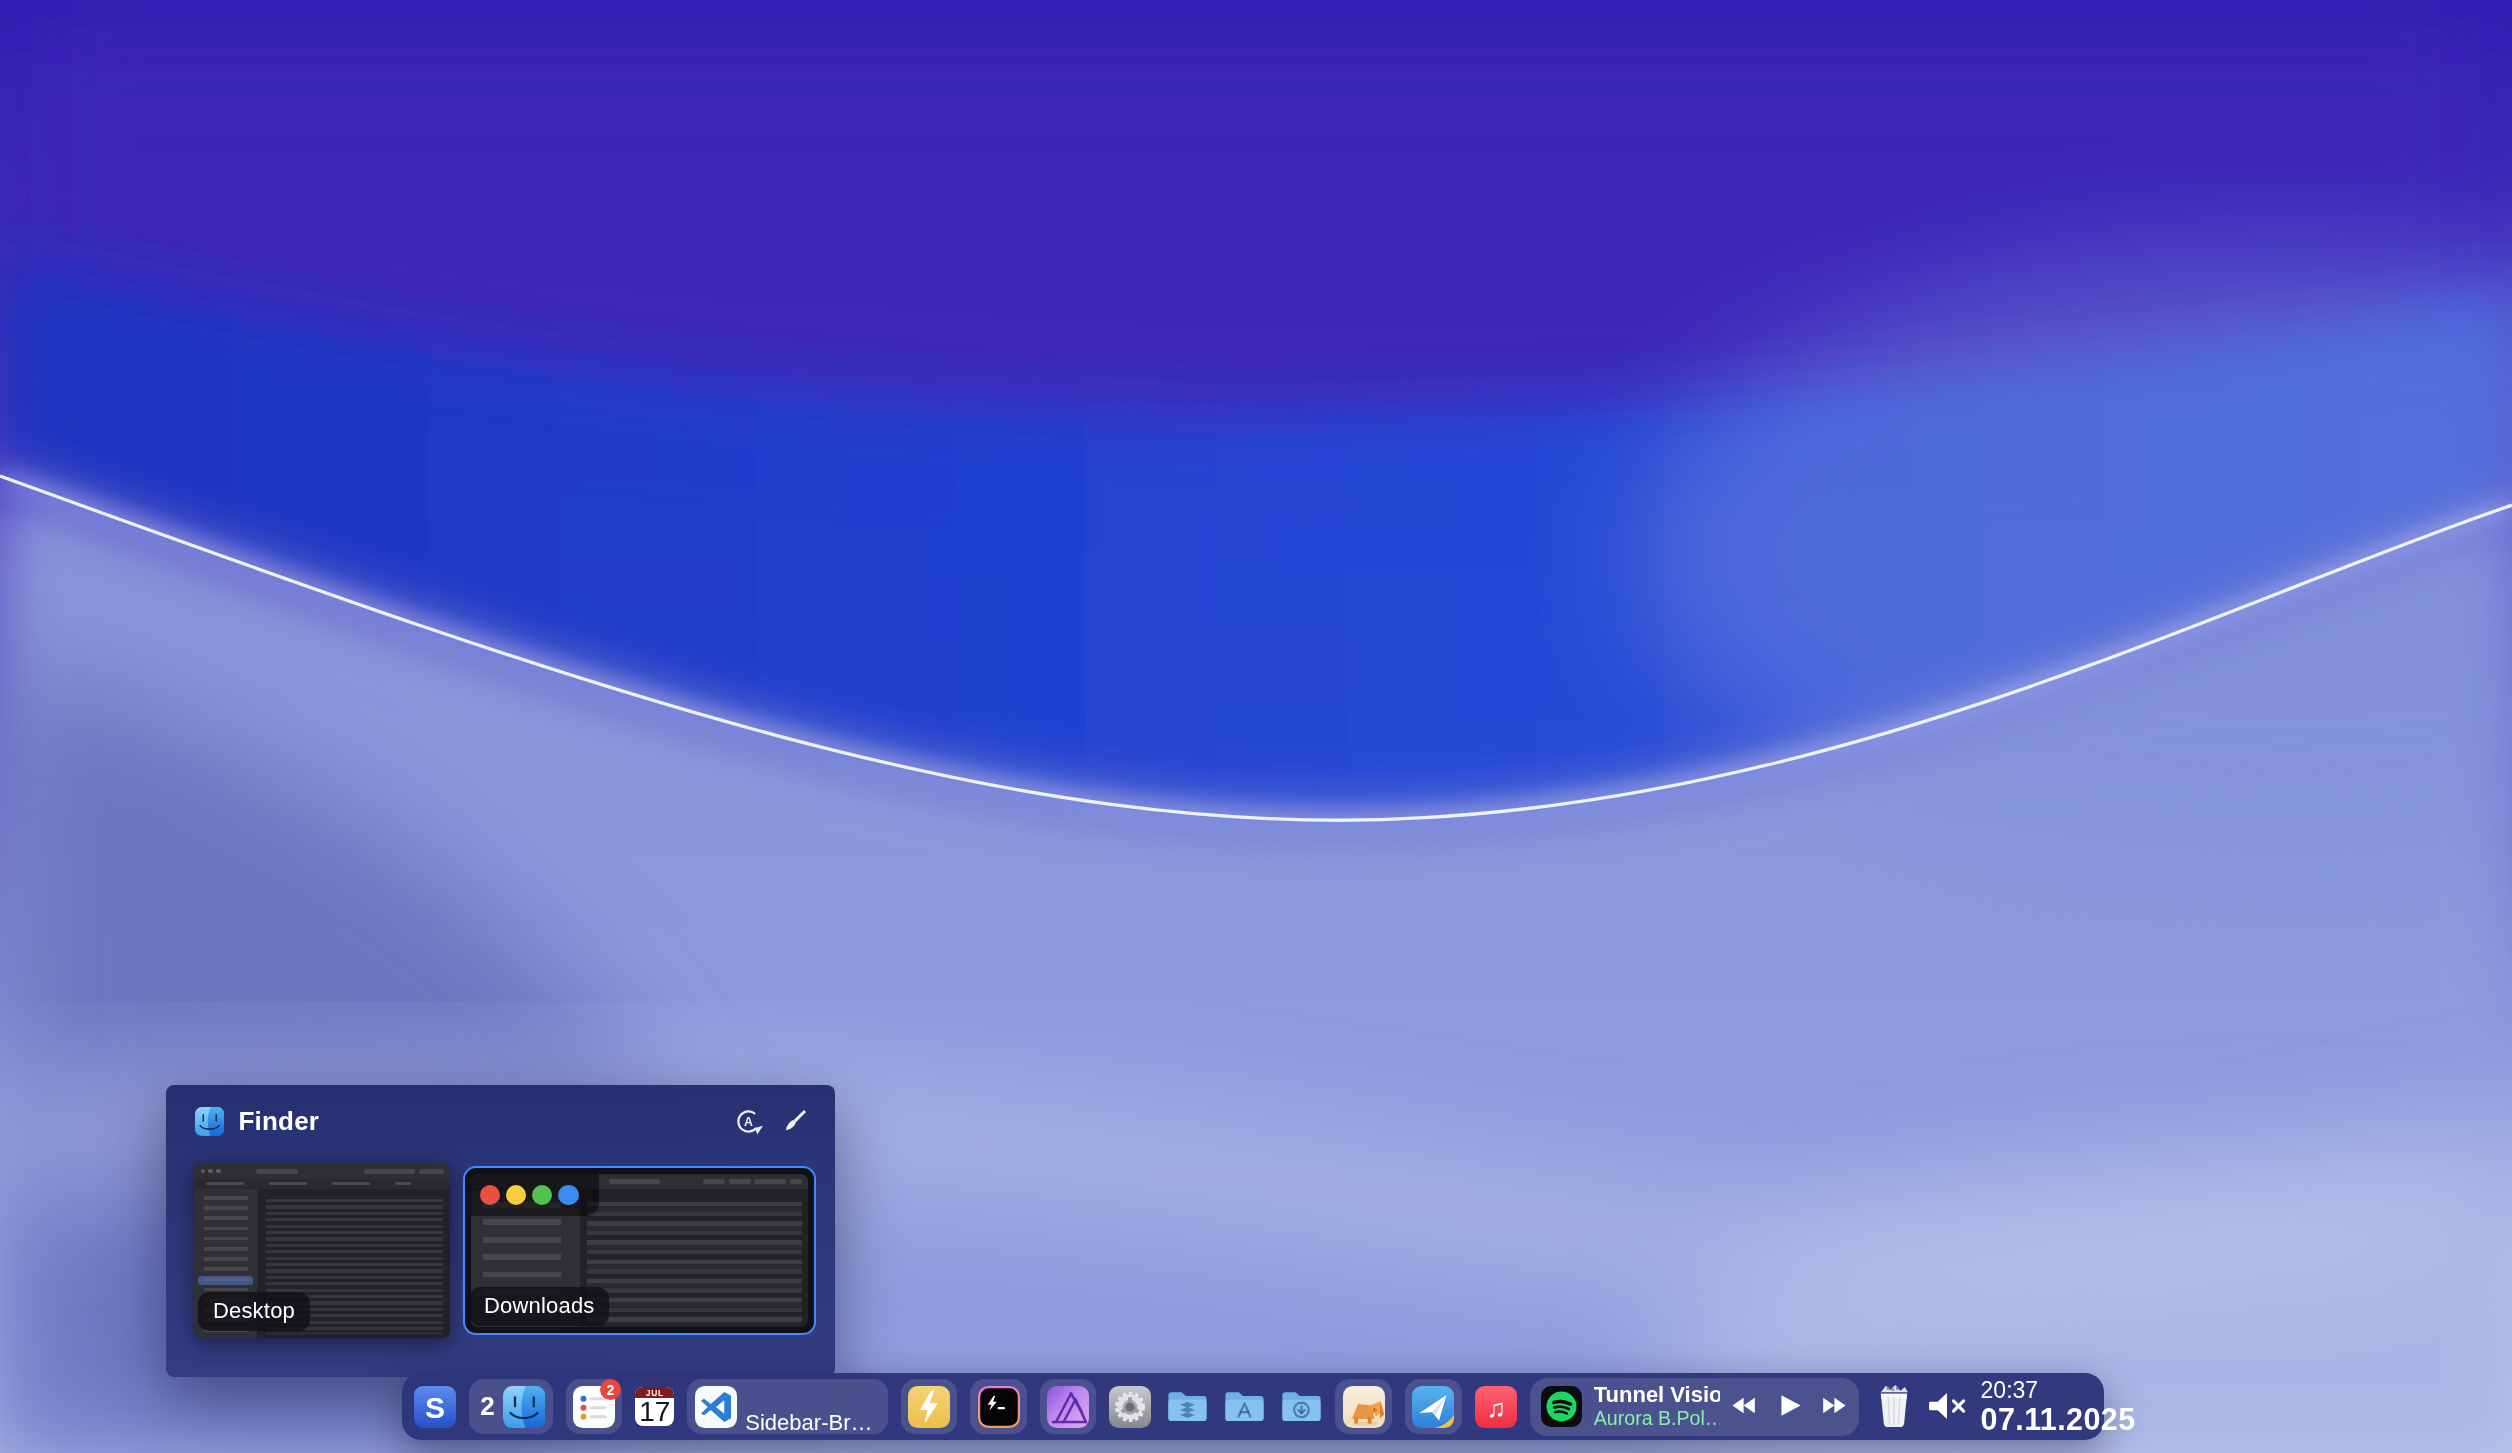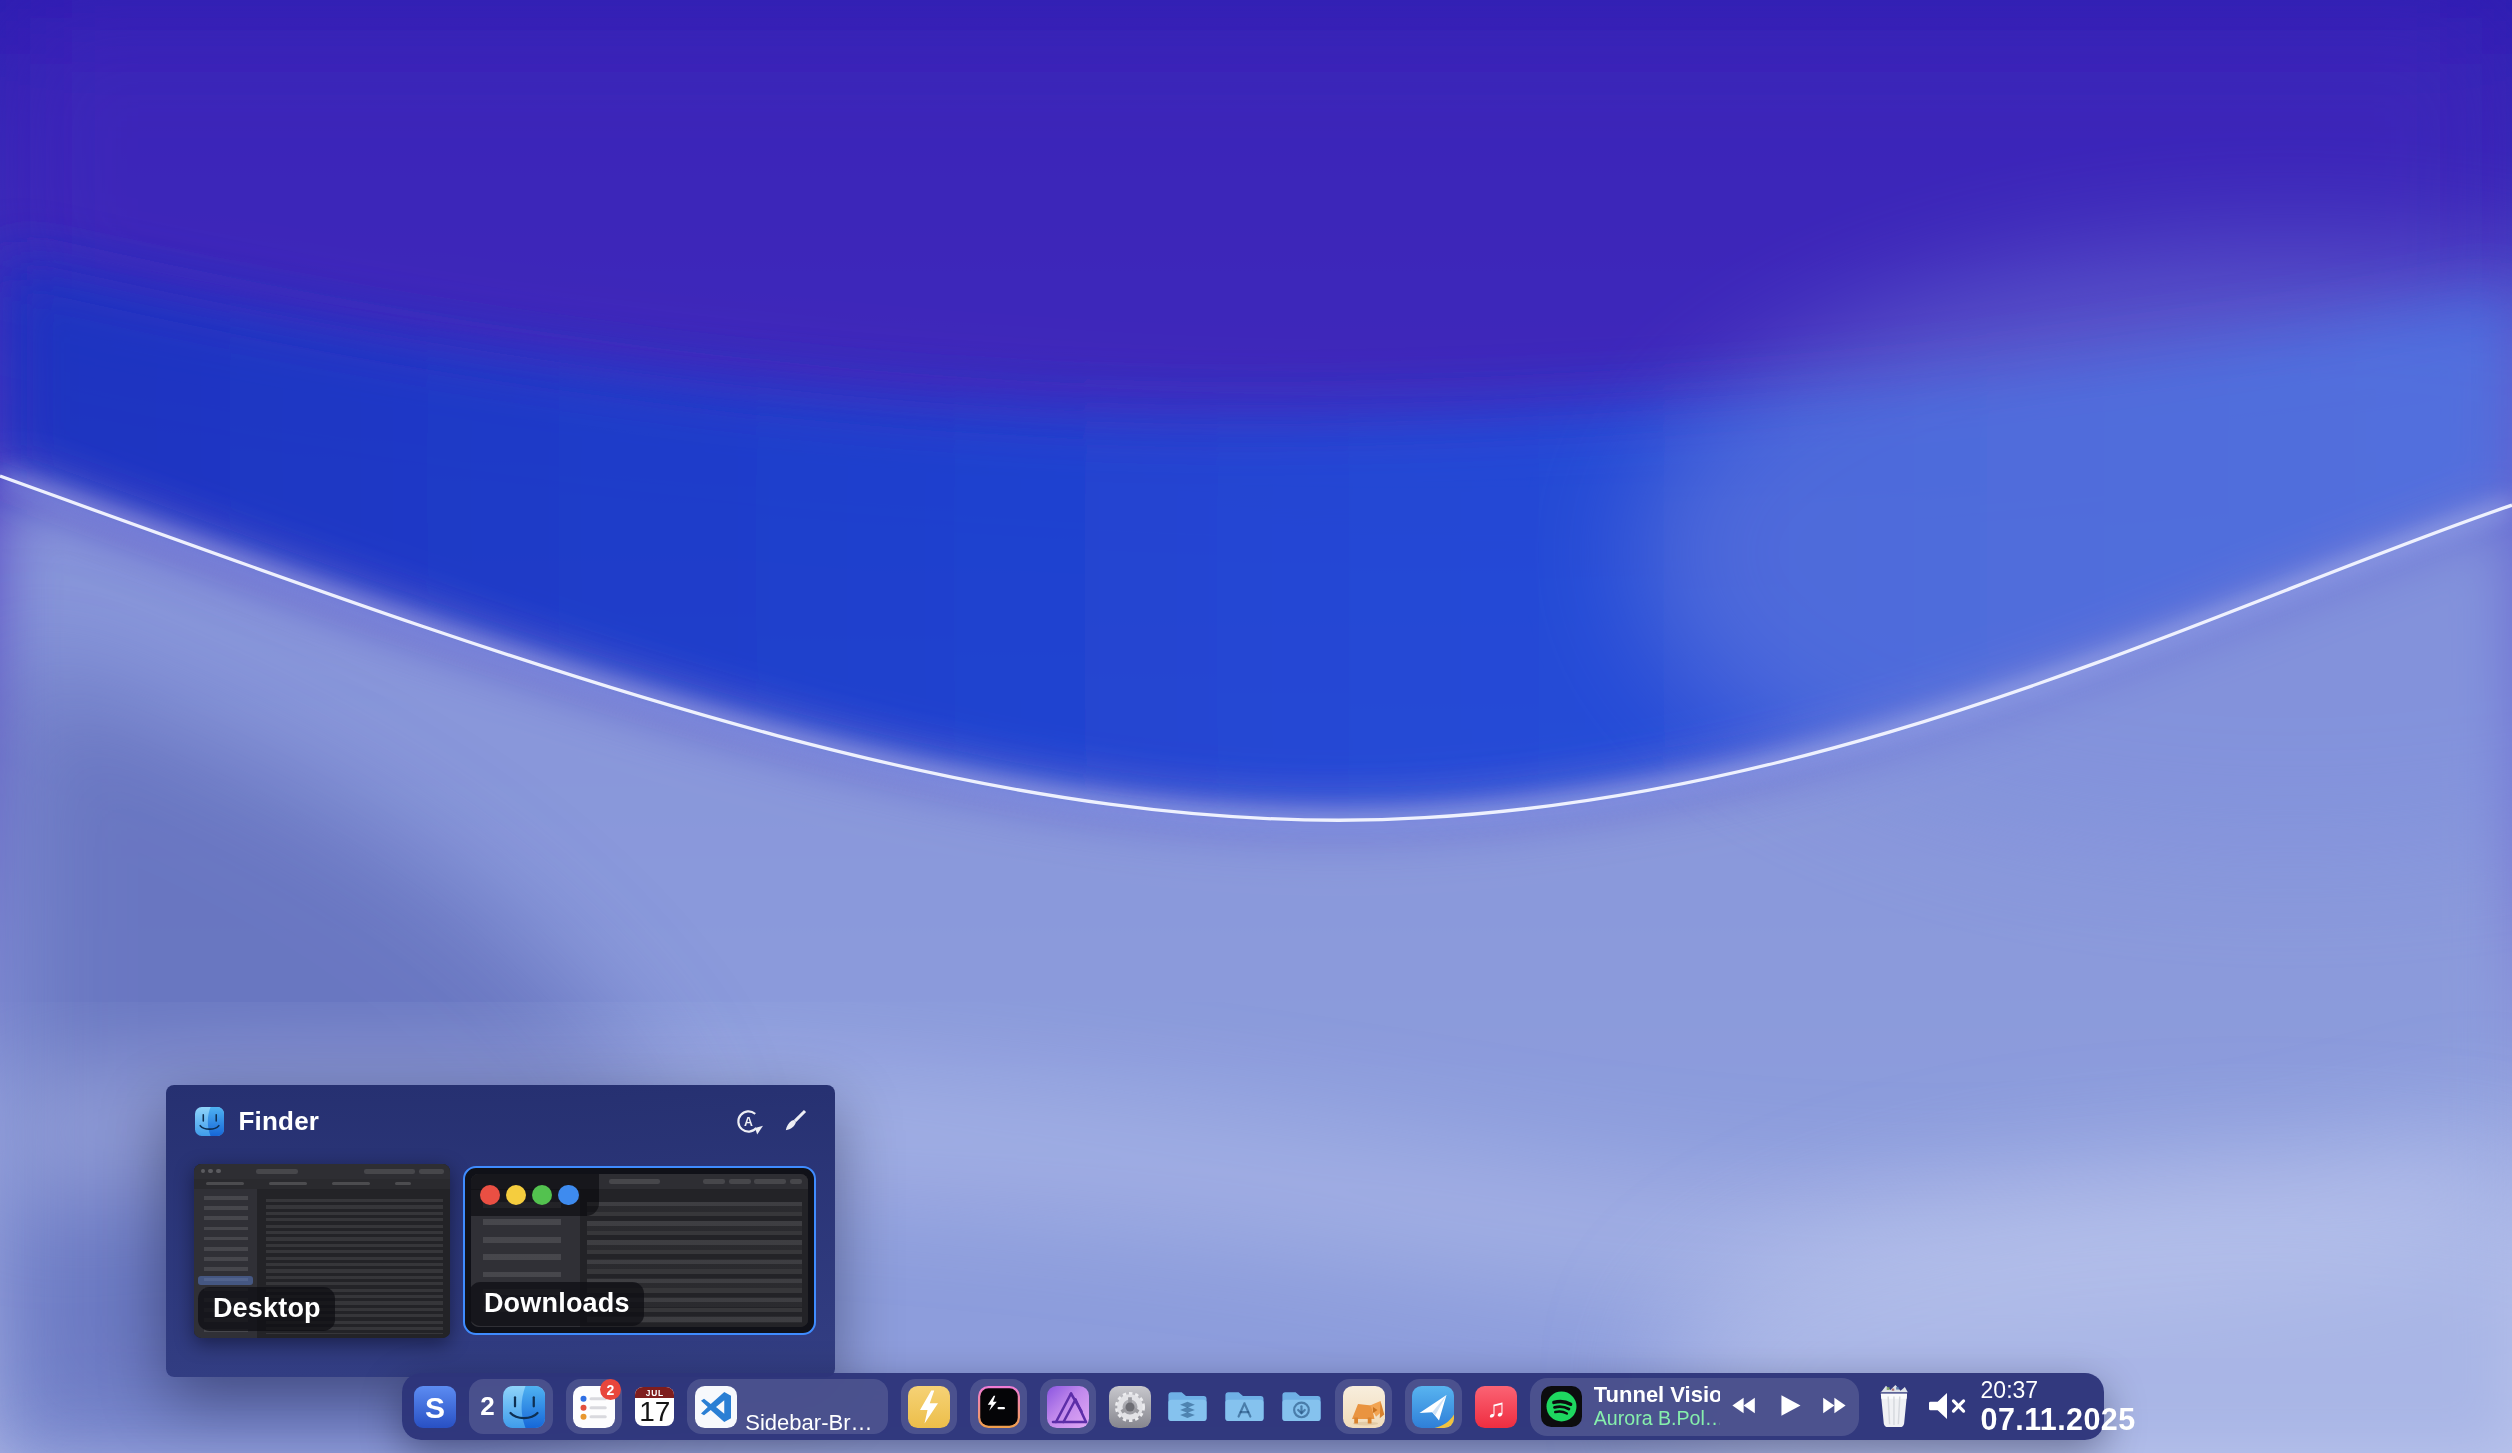--- a/index.html
+++ b/index.html
@@ -47,21 +47,21 @@
       repeating-linear-gradient(180deg,rgba(255,255,255,.09) 0 4.4px,transparent 4.4px 9.6px),
       repeating-linear-gradient(180deg,rgba(255,255,255,.035) 0 9.6px,transparent 9.6px 19px);}
   .tl-overlay{position:absolute;left:0;top:0;width:128px;height:42px;background:rgba(6,6,10,.55);
     border-radius:5.8px 0 13px 0;display:flex;align-items:center;gap:5.8px;padding:0 8.7px;z-index:3;}
   .tl{width:20.4px;height:20.4px;border-radius:50%;cursor:pointer;}
   .tl-close{background:#ea4f43;}
   .tl-min{background:#f5cd3e;}
   .tl-zoom{background:#53c24f;}
   .tl-full{background:#3e8bef;}
   .pill{position:absolute;left:4.4px;bottom:7.3px;background:rgba(16,16,20,.78);color:#fff;
-    font-size:27px;font-weight:700;letter-spacing:0.2px;padding:6.5px 14.5px;border-radius:11.6px;z-index:4;}
+    font-size:22px;font-weight:400;letter-spacing:0.2px;padding:6.5px 14.5px;border-radius:11.6px;z-index:4;}
 
   
   .dock{position:absolute;left:402px;top:1373px;width:1702px;height:67px;border-radius:19px;
     background:rgba(45,52,122,.96);box-shadow:0 13px 40px rgba(0,0,25,.38);
     display:flex;align-items:center;gap:13px;padding:0 11.6px;}
   .tile{background:rgba(255,255,255,.13);border-radius:14.5px;height:55px;display:flex;align-items:center;
     gap:8.7px;padding:0 7.3px;flex:0 0 auto;}
   .appicon{width:42px;height:42px;display:block;flex:0 0 auto;cursor:pointer;position:relative;}
   .appicon svg{display:block;width:100%;height:100%;}
   .count{color:#fff;font-size:26px;font-weight:600;padding-left:4.4px;}

